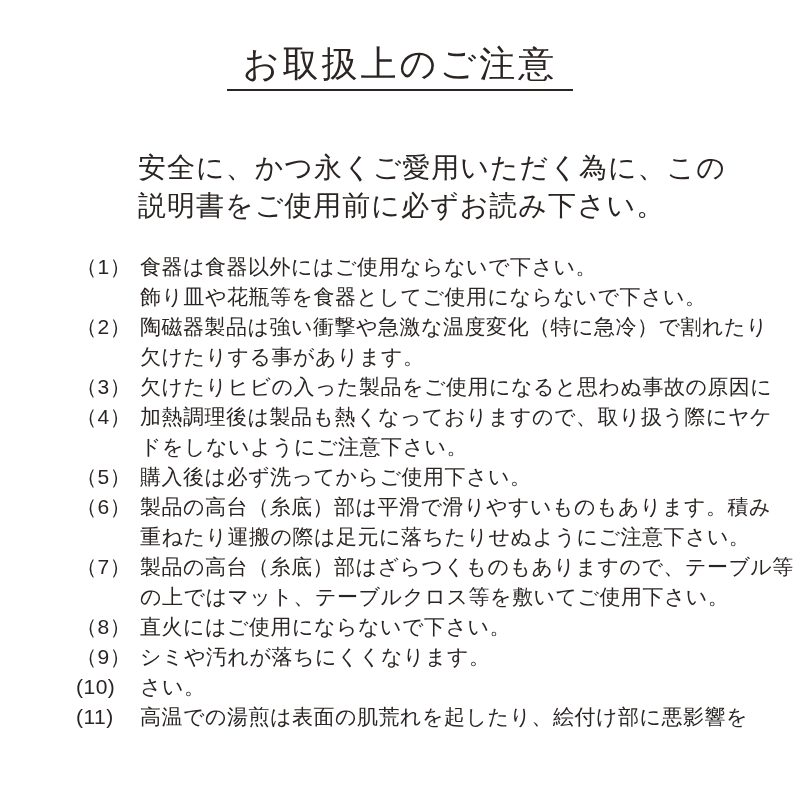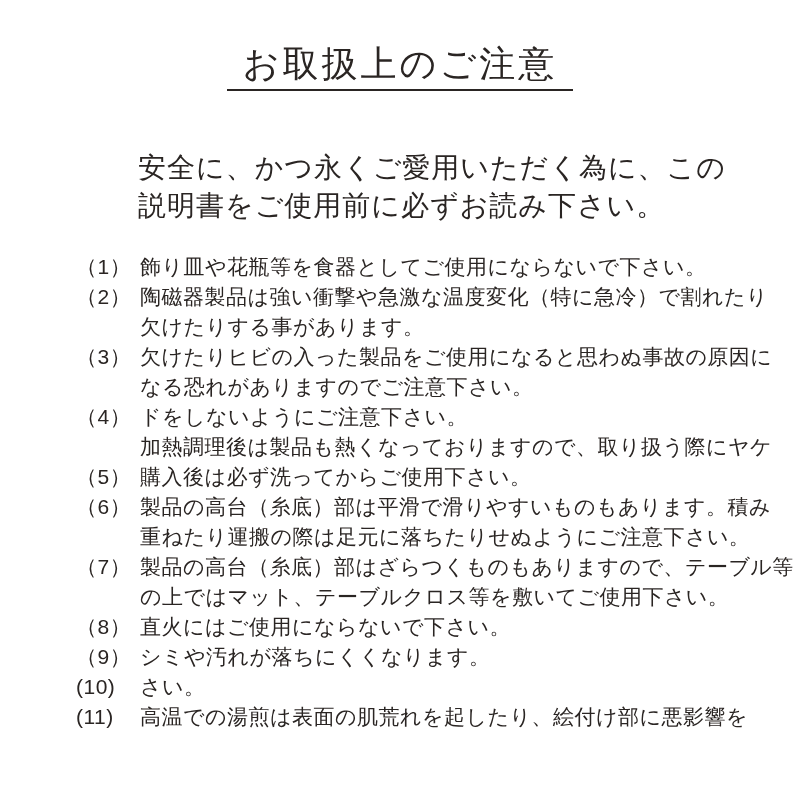--- a/index.html
+++ b/index.html
@@ -66,45 +66,45 @@
 
   <div class="subtitle">
     <div>安全に、かつ永くご愛用いただく為に、この</div>
     <div>説明書をご使用前に必ずお読み下さい。</div>
   </div>
 
   <div class="notice-list" id="notice-list">
   <div class="notice-item">
     <span class="num">（1）</span>
     <div class="text">
+          <div>食器は食器以外にはご使用ならないで下さい。</div>
           <div>飾り皿や花瓶等を食器としてご使用にならないで下さい。</div>
         </div>
   </div>
 
   <div class="notice-item">
     <span class="num">（2）</span>
     <div class="text">
           <div>陶磁器製品は強い衝撃や急激な温度変化（特に急冷）で割れたり</div>
           <div>欠けたりする事があります。</div>
         </div>
   </div>
 
   <div class="notice-item">
     <span class="num">（3）</span>
     <div class="text">
           <div>欠けたりヒビの入った製品をご使用になると思わぬ事故の原因に</div>
-          <div>なる恐れがありますのでご注意下さい。</div>
         </div>
   </div>
 
   <div class="notice-item">
     <span class="num">（4）</span>
     <div class="text">
+          <div>加熱調理後は製品も熱くなっておりますので、取り扱う際にヤケ</div>
           <div>ドをしないようにご注意下さい。</div>
-          <div>加熱調理後は製品も熱くなっておりますので、取り扱う際にヤケ</div>
         </div>
   </div>
 
   <div class="notice-item">
     <span class="num">（5）</span>
     <div class="text">
           <div>購入後は必ず洗ってからご使用下さい。</div>
         </div>
   </div>
 

